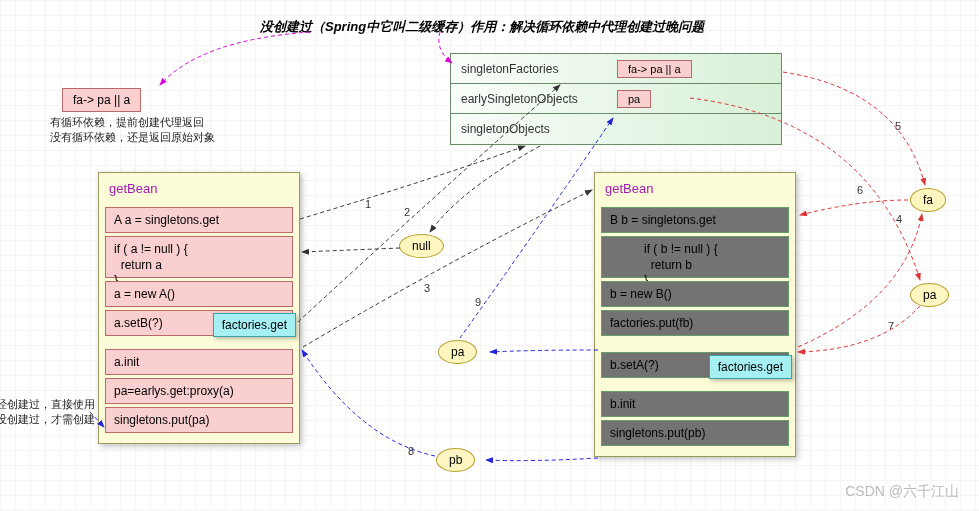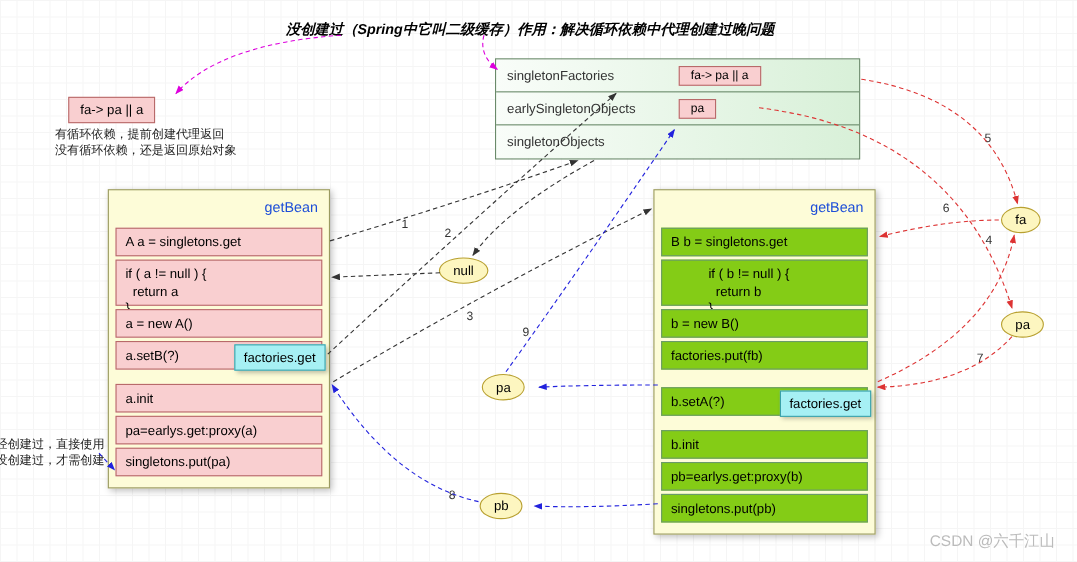--- a/index.html
+++ b/index.html
@@ -65,33 +65,32 @@
   }
   .panel {
     position: absolute;
     border: 1px solid #9a9a60;
     background: #fdfcd8;
     box-shadow: 2px 2px 6px rgba(0,0,0,0.25);
   }
   .panel-header {
     padding: 8px 10px;
     font-size: 13px;
-    color: #1d4ed8;
-    text-align: right;
+    color: #a21caf;
   }
   .panel-body { padding: 0 6px 10px 6px; }
   .row {
     border: 1px solid #888;
     padding: 5px 8px;
     margin-top: 3px;
     font-size: 12px;
     position: relative;
   }
   .row.pink { background: #f9cfd0; border-color: #b86a6a; }
-  .row.green { background: #84cc16; border-color: #6a9a6a; }
+  .row.green { background: #737373; border-color: #6a9a6a; }
   .row.cyan { background: #a6f0f4; border-color: #3aa0a8; }
   .row.tall { height: 42px; line-height: 1.3; }
   .overlay-btn {
     position: absolute;
     right: -4px;
     top: 2px;
     background: #a6f0f4;
     border: 1px solid #3aa0a8;
     padding: 4px 8px;
     font-size: 12px;
@@ -180,21 +179,20 @@
   return b
 }</div>
     <div class="row green">b = new B()</div>
     <div class="row green">factories.put(fb)</div>
     <div class="row green" style="padding-right:90px;margin-top:16px;">
       <span>b.setA(?)</span>
       <div class="overlay-btn">factories.get</div>
     </div>
     <div class="spacer"></div>
     <div class="row green">b.init</div>
-    <div class="row green">pb=earlys.get:proxy(b)</div>
     <div class="row green">singletons.put(pb)</div>
   </div>
 </div>
 
 <div class="note-text" style="top:397px; left:5px; text-align:right; width:90px;">
   <div style="white-space:nowrap; margin-left:-55px;">代理已经创建过，直接使用</div>
   <div style="white-space:nowrap; margin-left:-55px;">没创建过，才需创建</div>
 </div>
 
 <div class="ellipse" style="top:234px; left:399px;">null</div>

